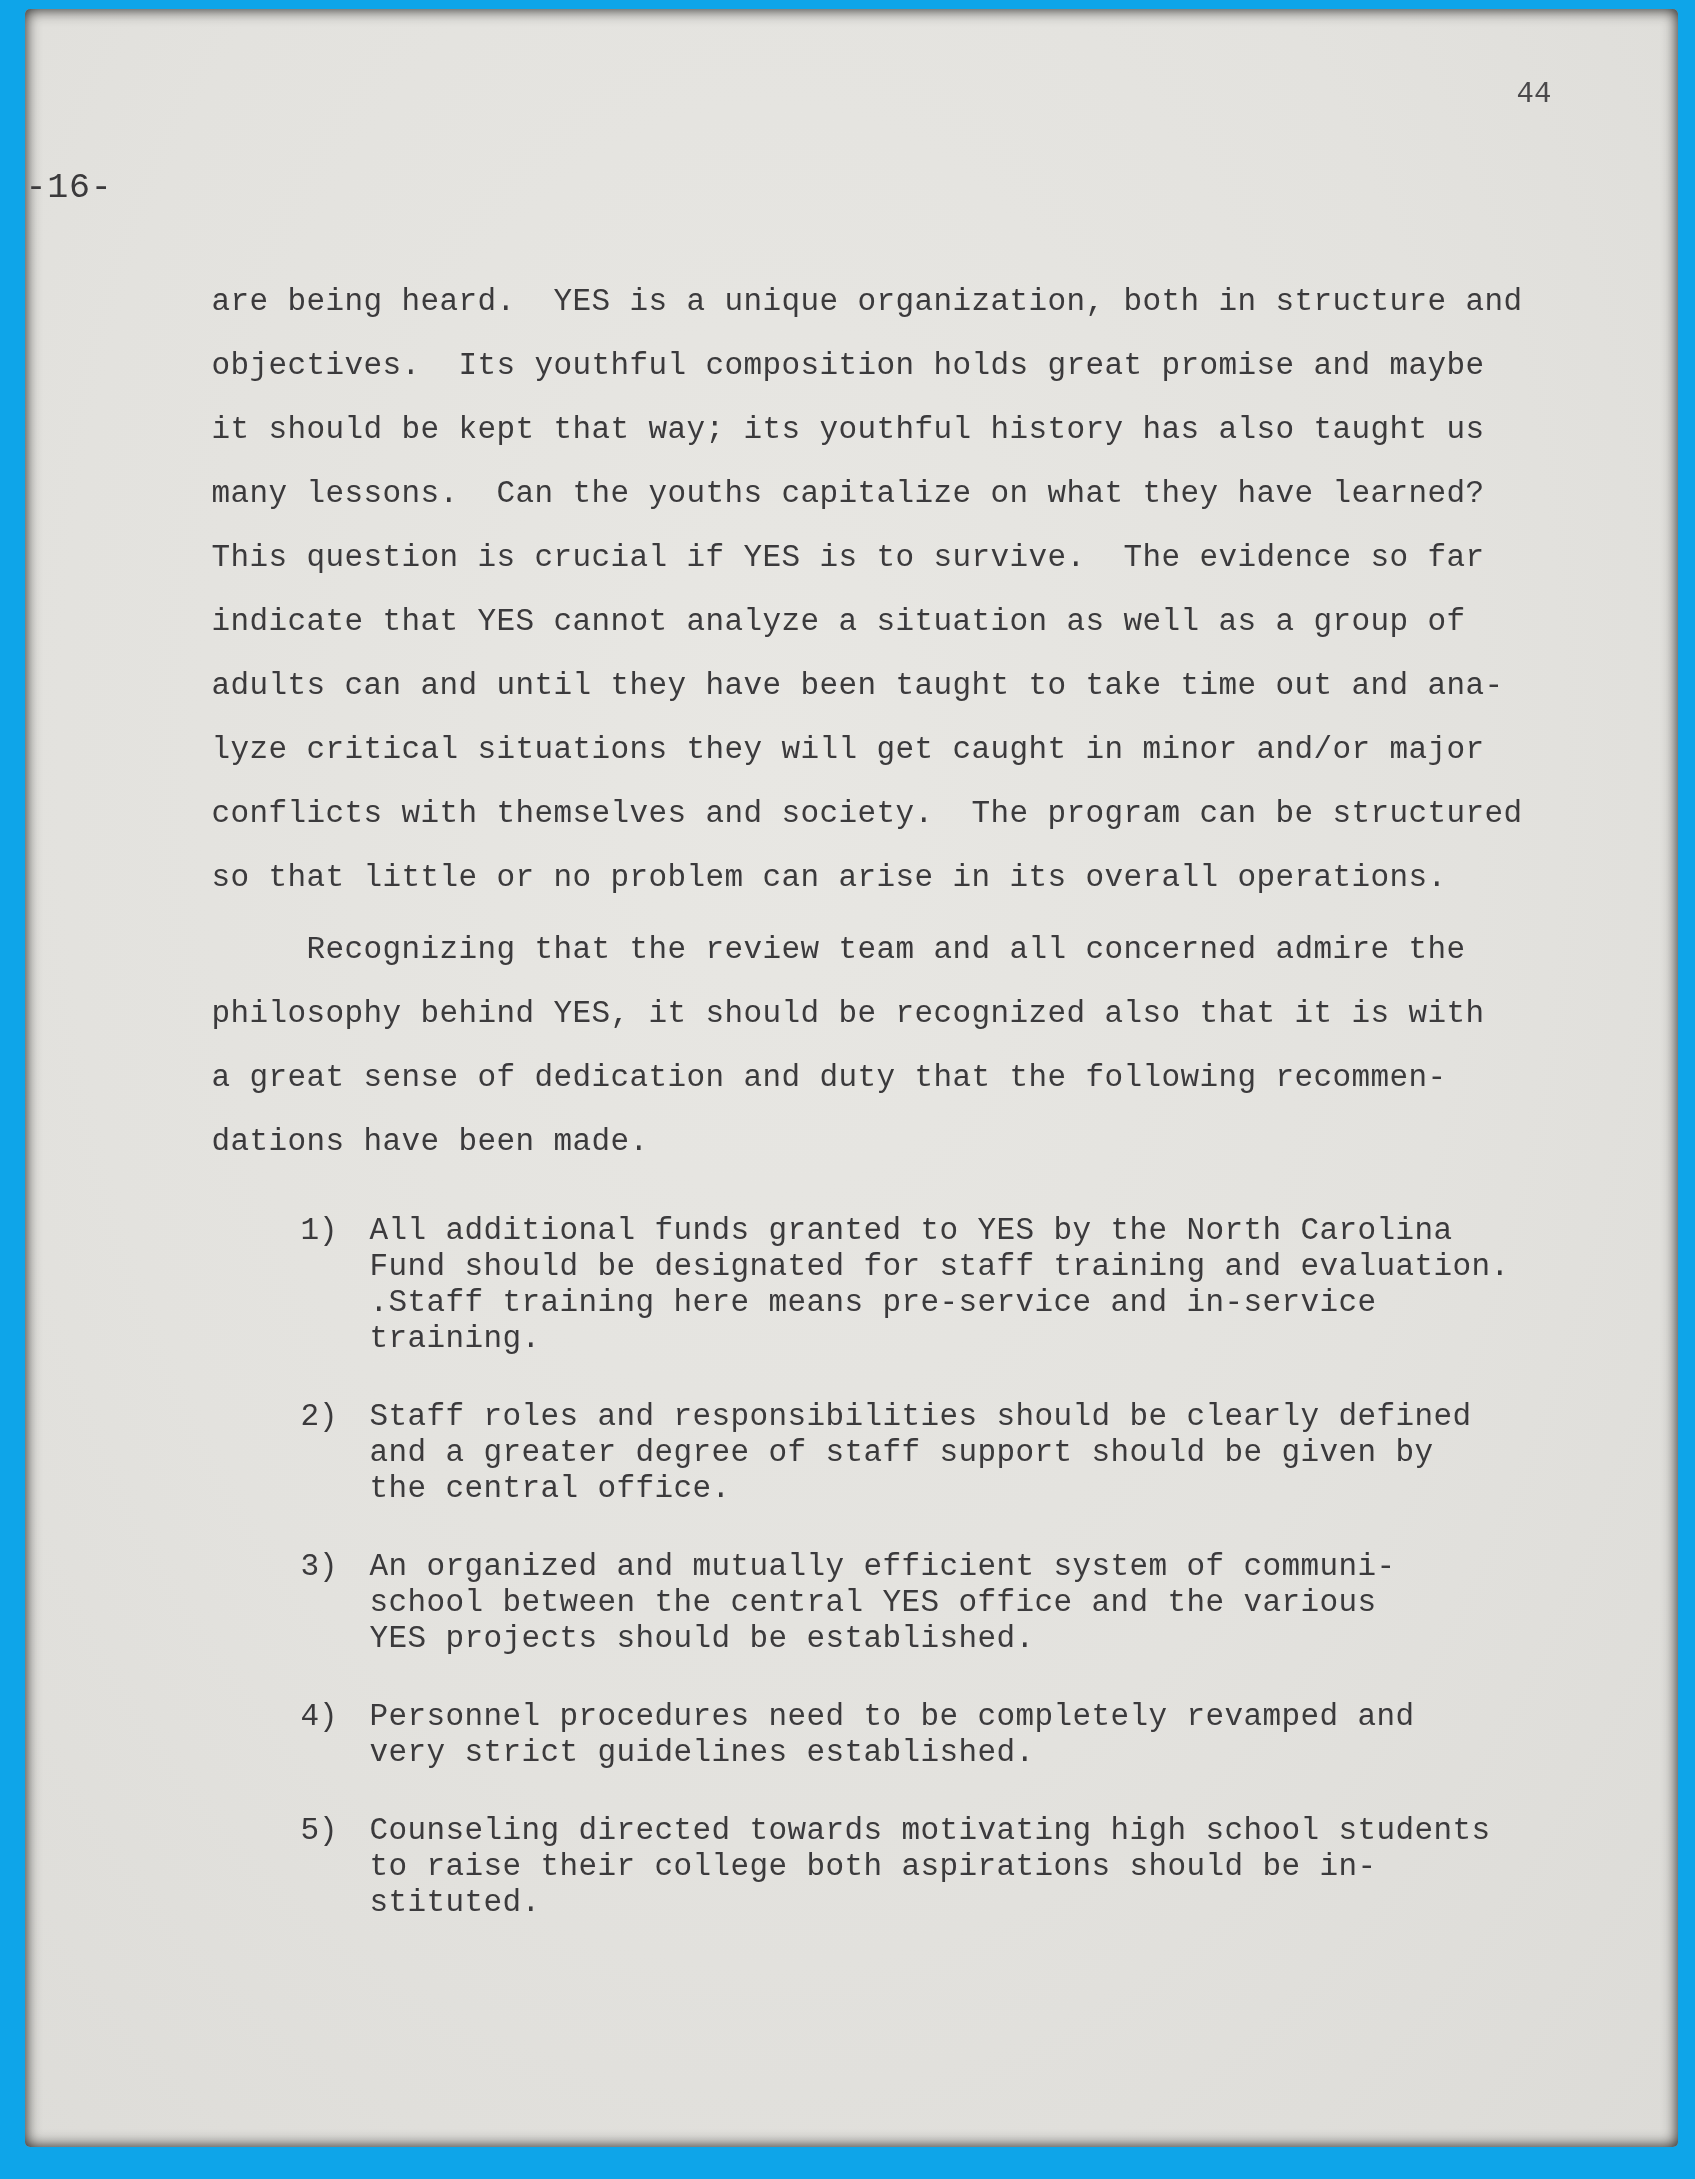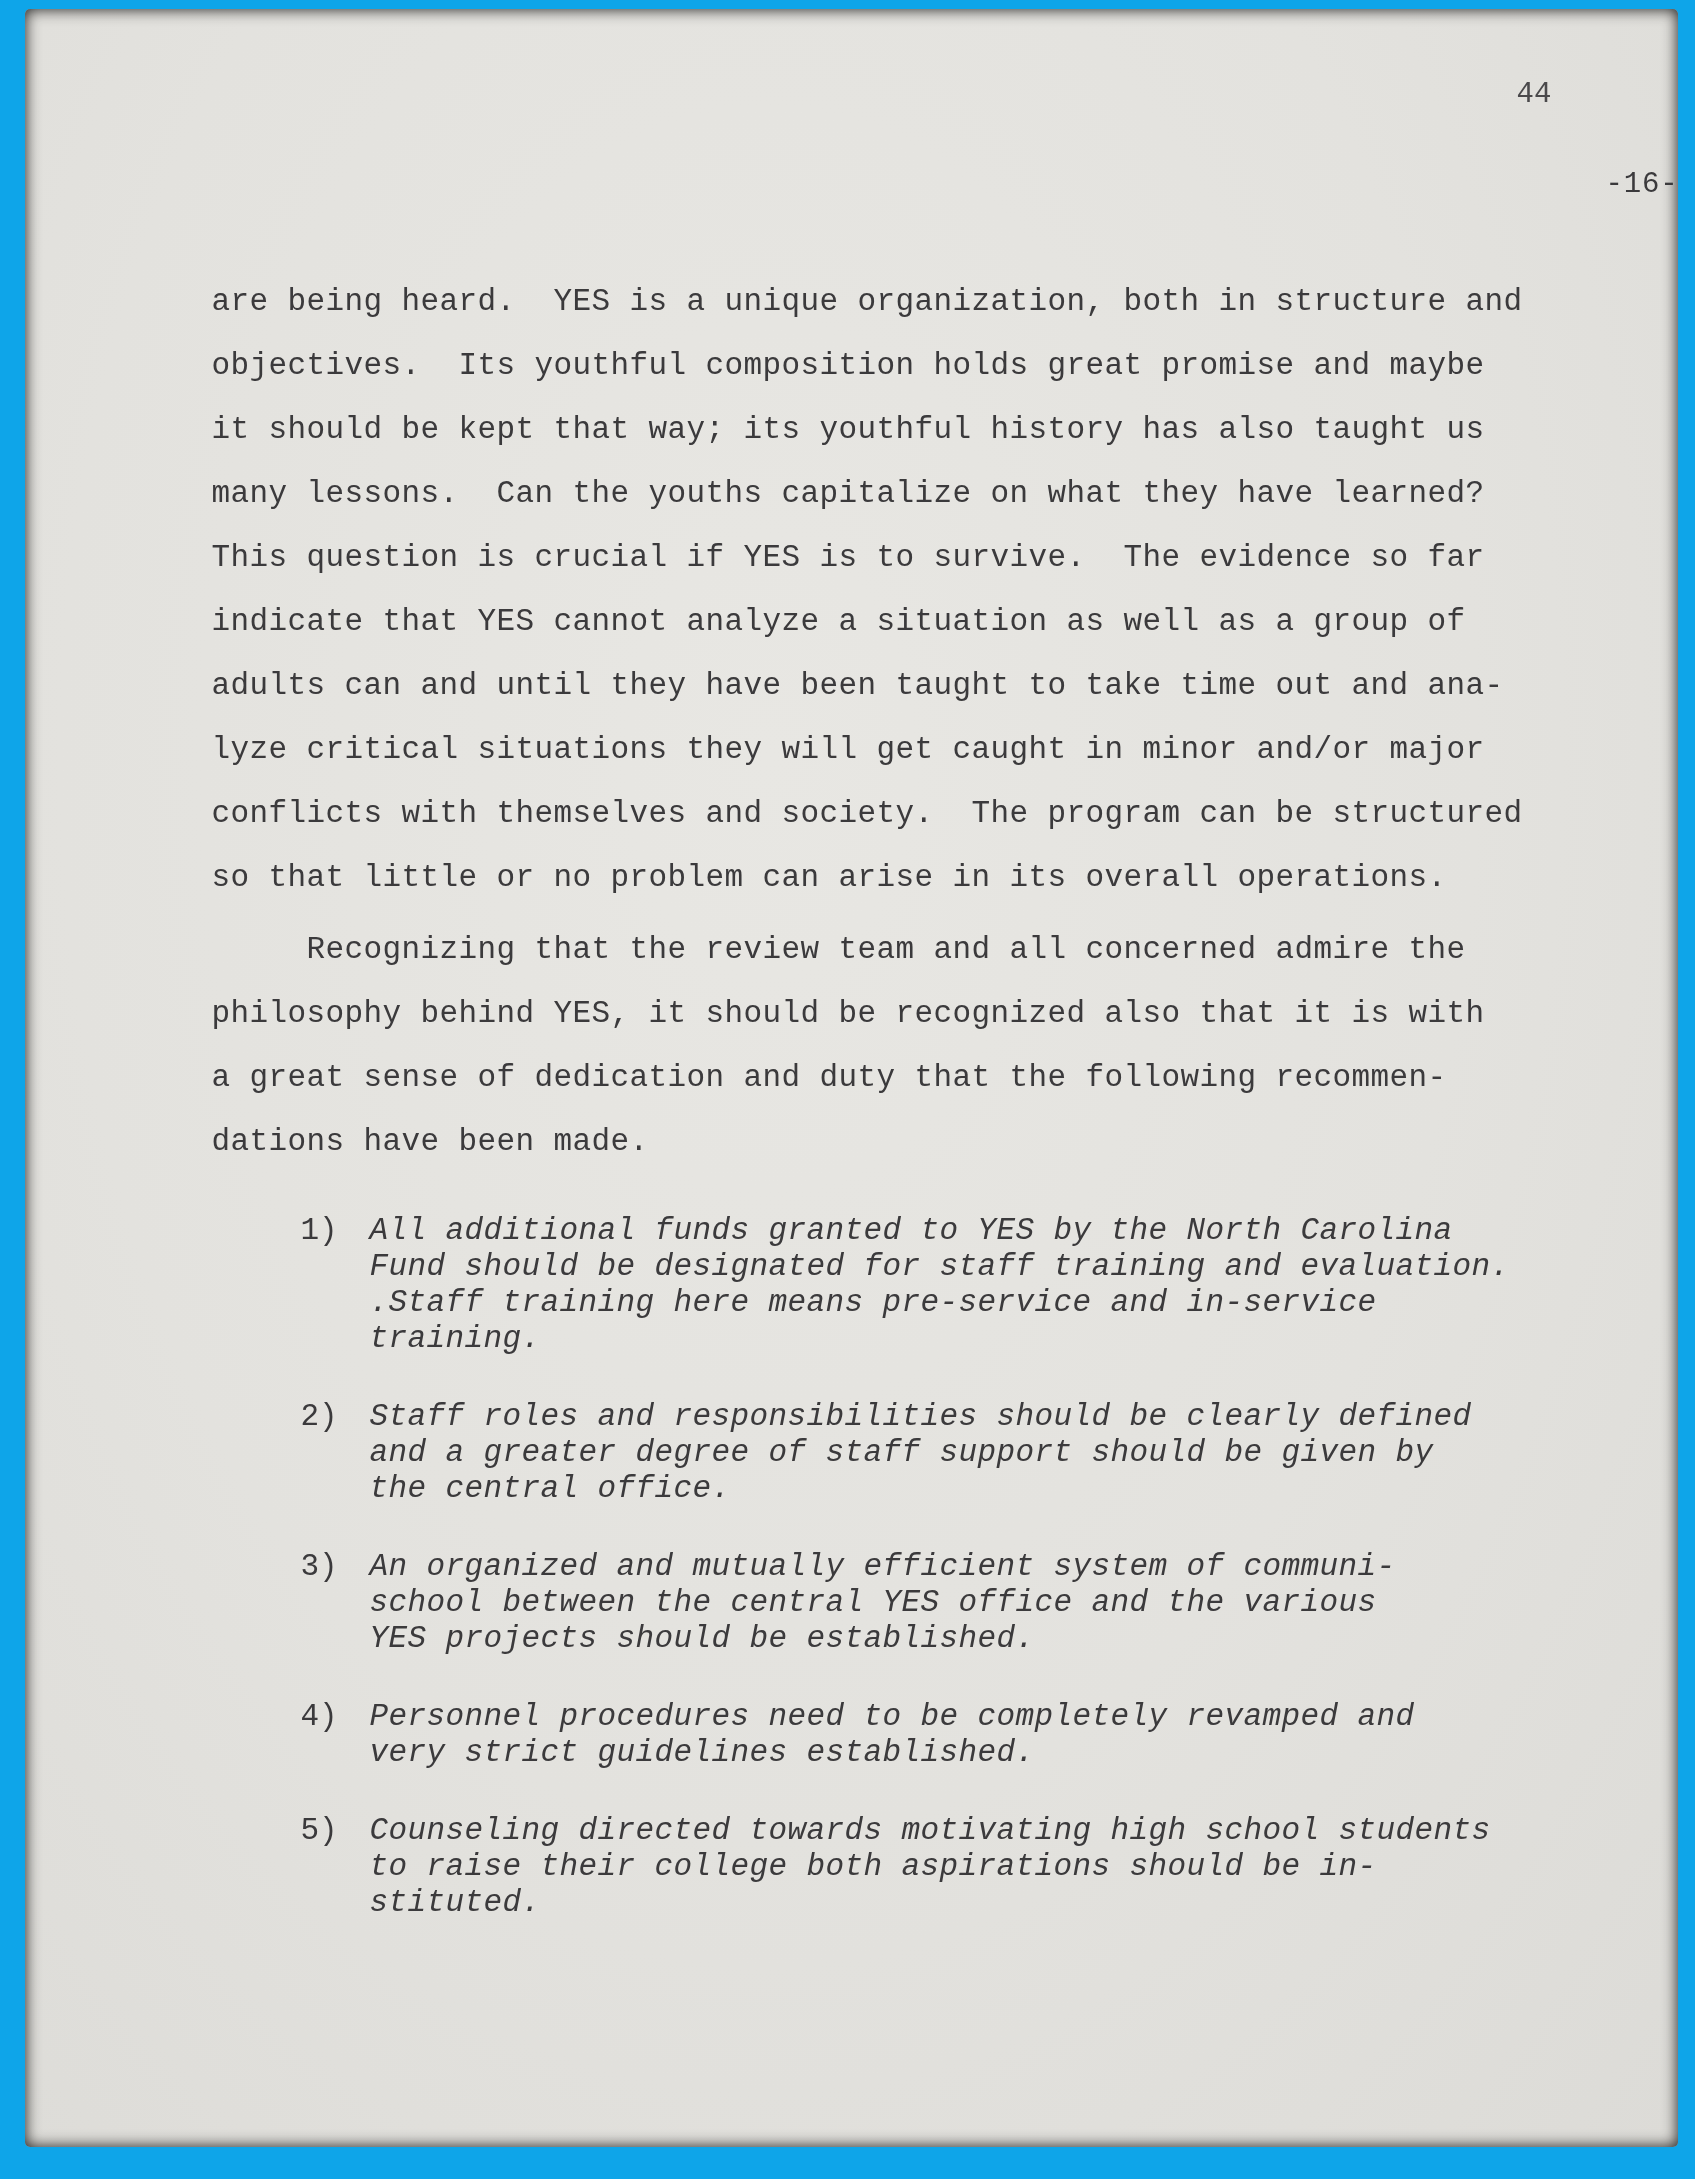--- a/index.html
+++ b/index.html
@@ -35,22 +35,22 @@
     top: 69px;
     right: 127px;
     font-size: 29px;
     color: #4a494b;
   }
   .page-header {
     position: absolute;
     top: 159px;
     left: 0;
     right: 0;
-    text-align: right;
-    font-size: 29px;
+    text-align: left;
+    font-size: 35px;
     letter-spacing: 0.8px;
   }
   .content {
     position: absolute;
     top: 253px;
     left: 178px;
     width: 1356px;
   }
   .para {
     margin: 8px;
@@ -73,21 +73,20 @@
   }
   .rec-num {
     flex: 0 0 69px;
     margin-left: 97px;
     white-space: pre;
   }
   .rec-text {
     flex: 1 1 auto;
     white-space: pre-wrap;
     letter-spacing: 0.4px;
-    font-style: italic;
   }
 </style>
 </head>
 <body>
 
 <div class="scan-bg">
   <div class="paper">
 
     <div class="page-number">44</div>
 

